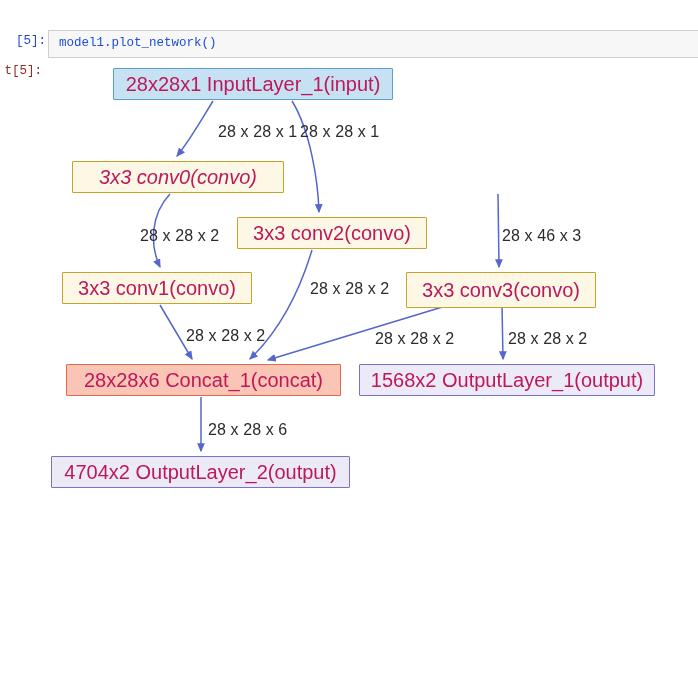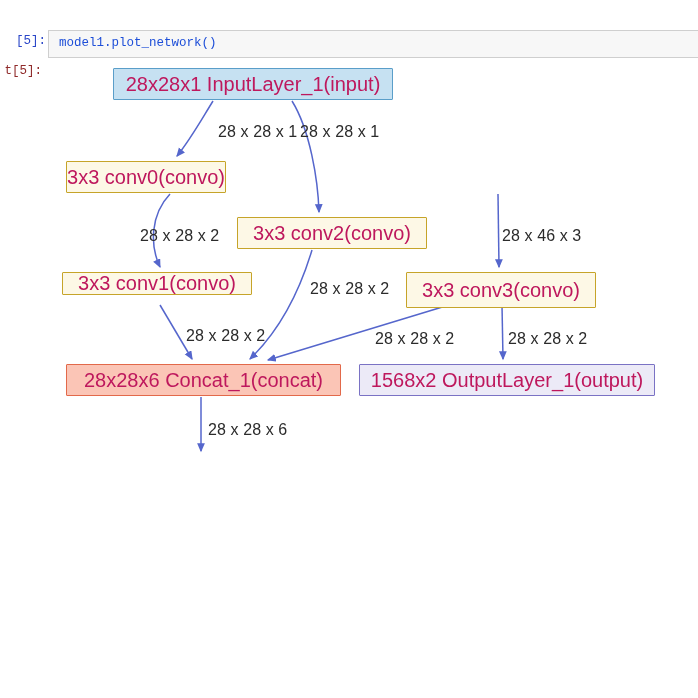--- a/index.html
+++ b/index.html
@@ -145,45 +145,48 @@
 
     <path d="M 502,305 L 503,359" fill="none" stroke="#5566cc" stroke-width="1.5" marker-end="url(#arrowhead)"></path>
 
     <path d="M 201,397 L 201,451" fill="none" stroke="#5566cc" stroke-width="1.5" marker-end="url(#arrowhead)"></path>
   </svg>
 
   <div class="node input" style="left:113px; top:68px; width:280px; height:32px;">
     <span>28x28x1 InputLayer_1(input)</span>
   </div>
 
-  <div class="node convo" style="left:66px; top:161px; width:160px; height:32px;">
+  <div class="node convo" style="left:72px; top:161px; width:212px; height:32px;font-style:italic;">
     <span>3x3 conv0(convo)</span>
   </div>
 
 
   <div class="node convo" style="left:224px; top:217px; width:190px; height:32px;margin-left:13px;">
     <span>3x3 conv2(convo)</span>
   </div>
 
-  <div class="node convo" style="left:62px; top:272px; width:190px; height:23px;">
+  <div class="node convo" style="left:62px; top:272px; width:190px; height:32px;">
     <span>3x3 conv1(convo)</span>
   </div>
 
   <div class="node convo" style="left:406px; top:272px; width:190px; height:36px;">
     <span>3x3 conv3(convo)</span>
   </div>
 
   <div class="node concat" style="left:66px; top:364px; width:275px; height:32px;">
     <span>28x28x6 Concat_1(concat)</span>
   </div>
 
   <div class="node output" style="left:359px; top:364px; width:296px; height:32px;">
     <span>1568x2 OutputLayer_1(output)</span>
   </div>
 
+  <div class="node output" style="left:51px; top:456px; width:299px; height:32px;">
+    <span>4704x2 OutputLayer_2(output)</span>
+  </div>
 
   <div class="edge-label" style="left:218px; top:123px;">28 x 28 x 1</div>
   <div class="edge-label" style="left:300px; top:123px;">28 x 28 x 1</div>
   <div class="edge-label" style="left:140px; top:227px;">28 x 28 x 2</div>
   <div class="edge-label" style="left:502px; top:227px;">28 x 46 x 3</div>
   <div class="edge-label" style="left:310px; top:280px;">28 x 28 x 2</div>
   <div class="edge-label" style="left:186px; top:327px;">28 x 28 x 2</div>
   <div class="edge-label" style="left:375px; top:330px;">28 x 28 x 2</div>
   <div class="edge-label" style="left:508px; top:330px;">28 x 28 x 2</div>
   <div class="edge-label" style="left:208px; top:421px;">28 x 28 x 6</div>

